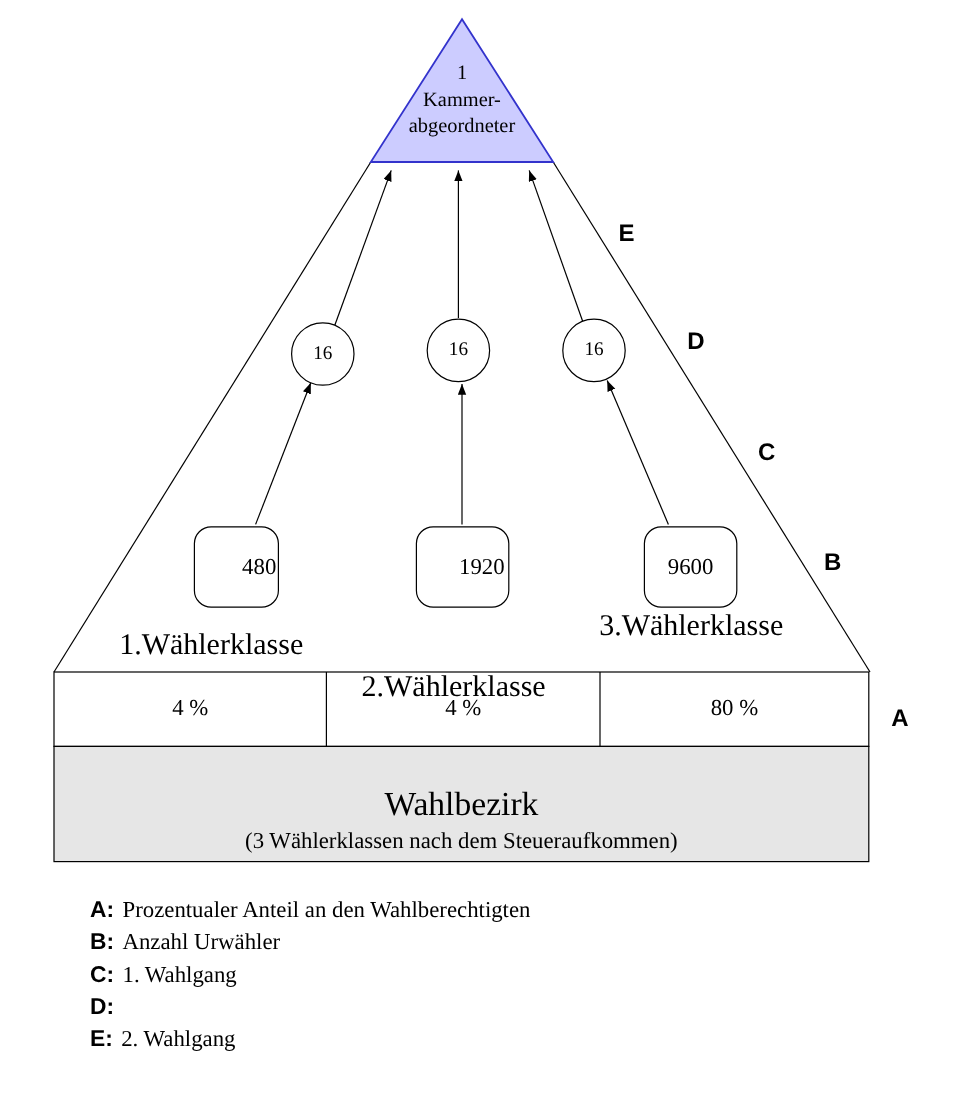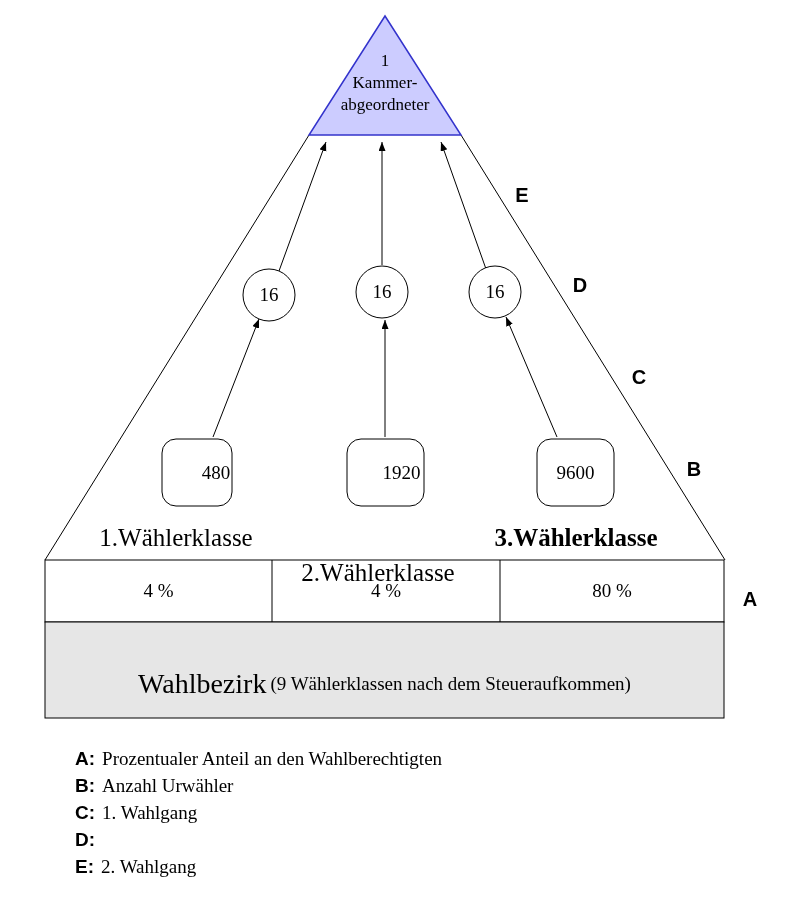--- a/index.html
+++ b/index.html
@@ -13,27 +13,27 @@
     font-family: "Liberation Serif", serif;
     overflow: hidden;
   }
   .stage svg { position: absolute; left: 0; top: 0; }
   .abs { position: absolute; }
   .center { display: flex; align-items: center; justify-content: center; }
   .apex-label {
     left: 300px; top: 50px; width: 170px;
     text-align: center; font-size: 17px; line-height: 22px;
   }
-  .elector-count { font-size: 19px; }
+  .elector-count { font-size: 16px; }
   .voter-count { font-size: 19px; }
   .class-label { font-size: 25px; text-align: center; }
   .pct-label { font-size: 19px; }
   .district-box {
     left: 45px; top: 622px; width: 679px; height: 124px;
-    display: flex; flex-direction: row; align-items: center; justify-content: center;
+    display: flex; flex-direction: column; align-items: center; justify-content: center;
     gap: 4px; text-align: right;
   }
   .district-title { font-size: 28px; }
   .district-subtitle { font-size: 19px; }
   .side-letter {
     width: 26px; text-align: center;
     font-family: "Liberation Sans", sans-serif;
     font-weight: bold; font-size: 20px;
   }
   .legend { left: 75px; top: 748px; }
@@ -93,29 +93,29 @@
   <div class="abs center elector-count" style="left:243px; top:269px; width:52px; height:52px;">16</div>
   <div class="abs center elector-count" style="left:356px; top:266px; width:52px; height:52px;">16</div>
   <div class="abs center elector-count" style="left:469px; top:266px; width:52px; height:52px;">16</div>
 
   <div class="abs center voter-count" style="left:162px; top:439px; width:70px; height:67px;margin-left:19px;">480</div>
   <div class="abs center voter-count" style="left:347px; top:439px; width:77px; height:67px;padding-left:32px;">1920</div>
   <div class="abs center voter-count" style="left:537px; top:439px; width:77px; height:67px;">9600</div>
 
   <div class="abs class-label" style="left:76px; top:524px; width:200px;">1.Wählerklasse</div>
   <div class="abs class-label" style="left:278px; top:548px; width:200px;margin-top:11px;">2.Wählerklasse</div>
-  <div class="abs class-label" style="left:476px; top:524px; width:200px;font-weight:bold;">3.Wählerklasse</div>
+  <div class="abs class-label" style="left:476px; top:508px; width:200px;">3.Wählerklasse</div>
 
   <div class="abs center pct-label" style="left:45px; top:560px; width:227px; height:62px;">4 %</div>
   <div class="abs center pct-label" style="left:272px; top:560px; width:228px; height:62px;">4 %</div>
   <div class="abs center pct-label" style="left:500px; top:560px; width:224px; height:62px;">80 %</div>
 
   <div class="abs district-box">
     <div class="district-title">Wahlbezirk</div>
-    <div class="district-subtitle">(9 Wählerklassen nach dem Steueraufkommen)</div>
+    <div class="district-subtitle">(3 Wählerklassen nach dem Steueraufkommen)</div>
   </div>
 
   <div class="abs side-letter" style="left:509px; top:184px;">E</div>
   <div class="abs side-letter" style="left:567px; top:274px;">D</div>
   <div class="abs side-letter" style="left:626px; top:366px;">C</div>
   <div class="abs side-letter" style="left:681px; top:458px;">B</div>
   <div class="abs side-letter" style="left:737px; top:588px;">A</div>
 
   <div class="abs legend">
     <div class="legend-row">

